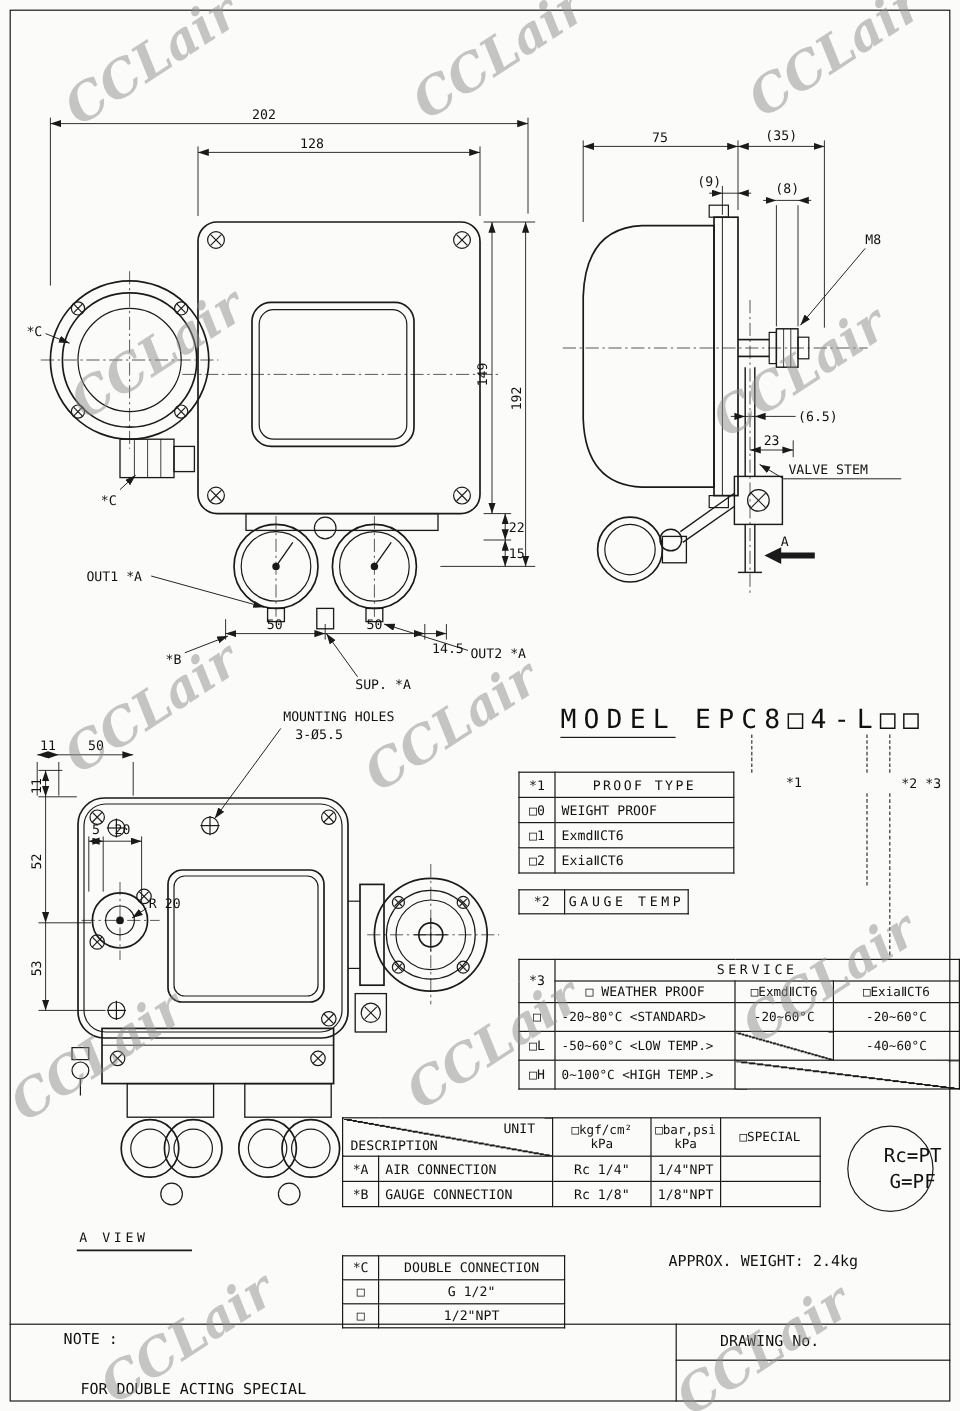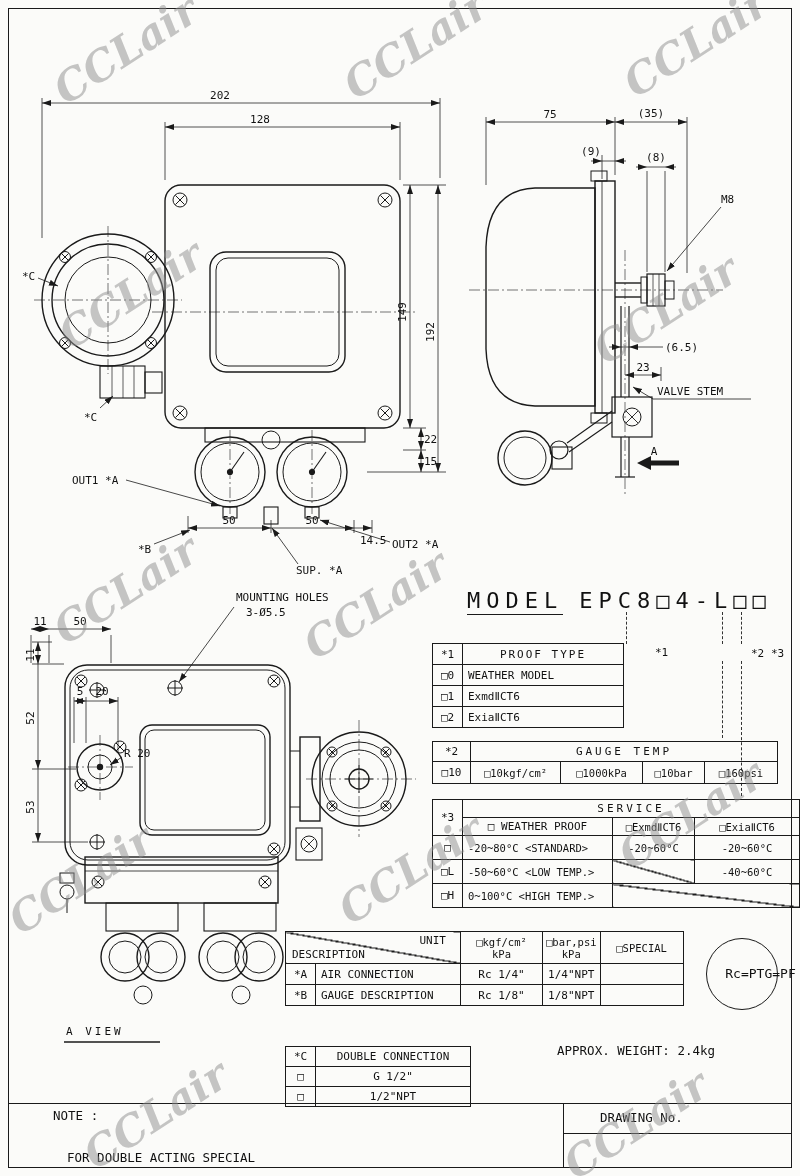--- a/index.html
+++ b/index.html
@@ -18,21 +18,21 @@
   .diag { background-image:linear-gradient(to top right, rgba(0,0,0,0) calc(50% - .7px), #1a1a1a calc(50% - .7px), #1a1a1a calc(50% + .7px), rgba(0,0,0,0) calc(50% + .7px)); }
   .hdr-diag { position:relative; background-image:linear-gradient(to top right, rgba(0,0,0,0) calc(50% - .7px), #1a1a1a calc(50% - .7px), #1a1a1a calc(50% + .7px), rgba(0,0,0,0) calc(50% + .7px)); }
   .hdr-diag .unit { position:absolute; top:2px; right:14px; }
   .hdr-diag .desc { position:absolute; bottom:2px; left:6px; }
   .model-line { font-size:22px; letter-spacing:6px; white-space:nowrap; z-index:2; }
   .model-label { display:inline-block; border-bottom:1.6px solid #1a1a1a; padding-bottom:1px; margin-right:16px; }
   .ref-label { font-size:11px; z-index:2; }
   .leader { width:0; border-left:1.3px dashed #333; z-index:2; }
   .hline { height:0; border-top:1.5px solid #1a1a1a; z-index:2; }
   .vline { width:0; border-left:1.5px solid #1a1a1a; z-index:2; }
-  .thread-circle { width:72px; height:72px; border:1.6px solid #1a1a1a; border-radius:50%; display:flex; flex-direction:row; align-items:center; justify-content:center; font-size:13px; line-height:1.35; z-index:2; }
+  .thread-circle { width:72px; height:72px; border:1.6px solid #1a1a1a; border-radius:50%; display:flex; flex-direction:column; align-items:center; justify-content:center; font-size:16px; line-height:1.35; z-index:2; }
   .watermark { position:absolute; z-index:6; font-family:"DejaVu Serif","Liberation Serif",serif; font-style:italic; font-weight:bold; font-size:42px; color:#8f8f8f; opacity:.5; transform:rotate(-33deg); pointer-events:none; white-space:nowrap; }
   .txt12 { font-size:12.5px; z-index:2; }
   .drawno { font-size:20px; letter-spacing:7px; z-index:2; }
 </style>
 </head>
 <body>
 
 <div class="page">
   <div class="frame"></div>
 
@@ -381,49 +381,42 @@
   <div class="abs ref-label" style="left:618px;top:646px">*1</div>
   <div class="abs ref-label" style="left:714px;top:647px">*2</div>
   <div class="abs ref-label" style="left:734px;top:647px">*3</div>
   <div class="abs leader" style="left:722px;top:661px;height:77px"></div>
   <div class="abs leader" style="left:741px;top:661px;height:135px"></div>
 
   <table class="t" style="left:432px;top:643px">
     <tbody>
         <tr style="height:21px">
       <td style="width:30px">*1</td>
-      <td style="width:161px" class="ls2">PROOF TYPE</td>
+      <td style="width:149px" class="ls2">PROOF TYPE</td>
     </tr>
     <tr style="height:21px">
       <td>□0</td>
-      <td class="left">WEATHER MODEL</td>
+      <td class="left">WEIGHT PROOF</td>
     </tr>
     <tr style="height:21px">
       <td>□1</td>
       <td class="left">ExmdⅡCT6</td>
     </tr>
     <tr style="height:21px">
       <td>□2</td>
       <td class="left">ExiaⅡCT6</td>
     </tr>
   </tbody>
     </table>
 
   <table class="t" style="left:432px;top:741px">
     <tbody>
         <tr style="height:20px">
       <td style="width:38px">*2</td>
       <td colspan="4" class="ls3">GAUGE TEMP</td>
-    </tr>
-    <tr style="height:22px">
-      <td>□10</td>
-      <td style="width:90px" class="sm">□10kgf/cm²</td>
-      <td style="width:82px" class="sm">□1000kPa</td>
-      <td style="width:62px" class="sm">□10bar</td>
-      <td style="width:73px" class="sm">□160psi</td>
     </tr>
   </tbody>
     </table>
 
   <table class="t" style="left:432px;top:799px">
     <tbody>
         <tr style="height:18px">
       <td rowspan="2" style="width:30px">*3</td>
       <td colspan="3" class="ls3">SERVICE</td>
     </tr>
@@ -471,21 +464,21 @@
     </tr>
     <tr style="height:21px">
       <td style="width:30px">*A</td>
       <td style="width:145px" class="left">AIR CONNECTION</td>
       <td>Rc 1/4"</td>
       <td>1/4"NPT</td>
       <td></td>
     </tr>
     <tr style="height:21px">
       <td>*B</td>
-      <td class="left">GAUGE DESCRIPTION</td>
+      <td class="left">GAUGE CONNECTION</td>
       <td>Rc 1/8"</td>
       <td>1/8"NPT</td>
       <td></td>
     </tr>
   </tbody>
     </table>
 
   <div class="abs thread-circle" style="left:706px;top:938px">
     <div>Rc=PT</div>
     <div>G=PF</div>

